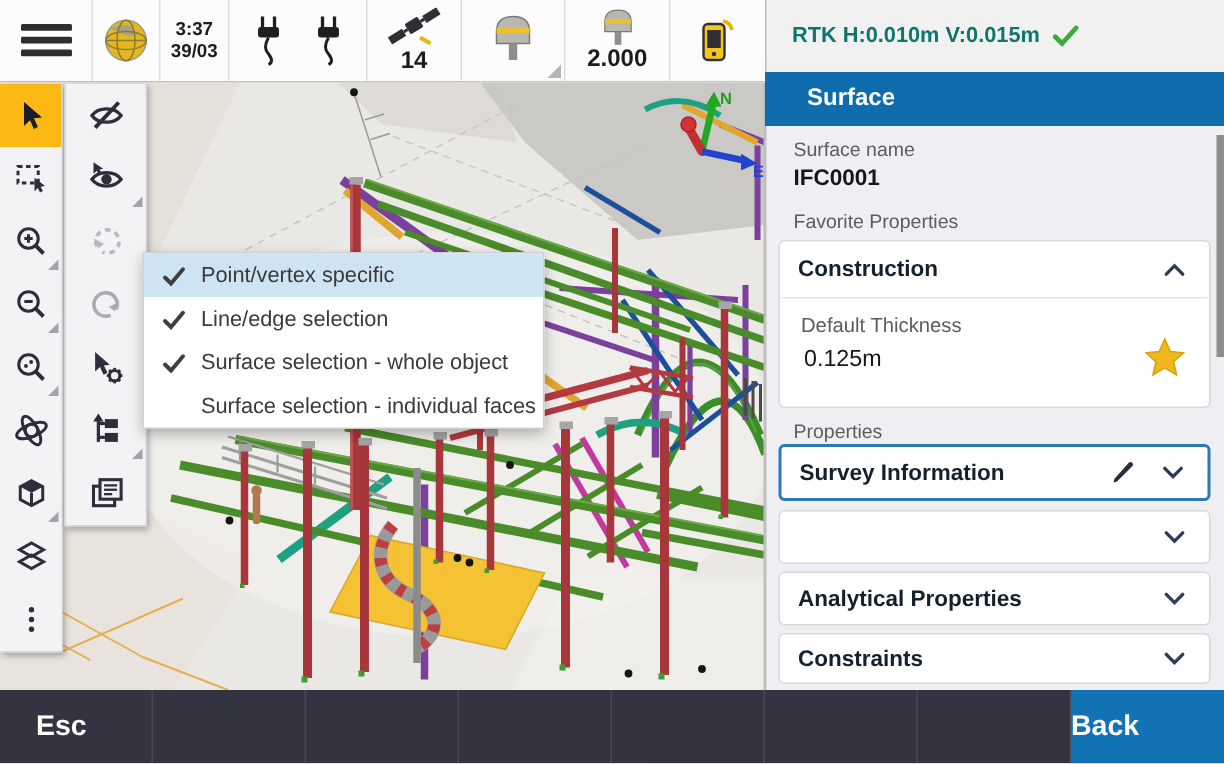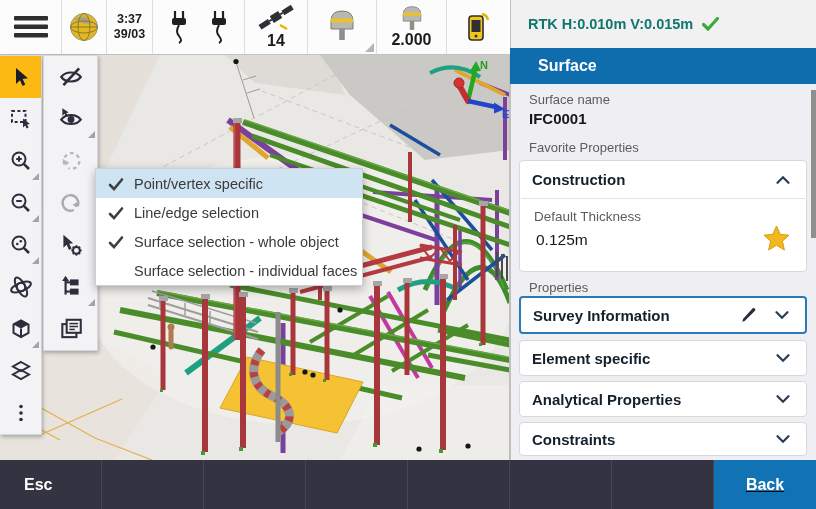--- a/index.html
+++ b/index.html
@@ -62,23 +62,23 @@
   
   #ctx-menu{position:absolute;left:95px;top:168px;width:268px;background:#fff;
       border:1px solid #cfcfcf;box-shadow:0 3px 9px rgba(0,0,0,.3);}
   .ctx-row{display:flex;align-items:center;height:29px;padding-left:12px;font-size:14.5px;color:#3a3a3a;}
   .ctx-row.hl{background:#cfe4f3;}
   .ctx-check{width:26px;flex:0 0 26px;display:flex;align-items:center;}
 
   
   #bottom-bar{position:absolute;left:0;top:460px;width:816px;height:49px;background:#343341;display:flex;}
   .bb-cell{flex:0 0 102px;height:100%;border-right:1px solid #474655;display:flex;align-items:center;}
-  .bb-cell .bb-txt{color:#fff;font-size:16px;font-weight:600;}
+  .bb-cell .bb-txt{color:#fff;font-size:19px;font-weight:600;}
   #bb-esc{padding-left:24px;}
-  #bb-back{background:#1273b4;justify-content:center;border-right:none;text-decoration:underline;}
+  #bb-back{background:#1273b4;border-right:none;}
 </style>
 </head>
 <body>
 
 <div id="app">
 
   <div id="map">
     <svg width="510" height="405" viewBox="0 0 510 405">
 
       <polygon points="0,0 160,0 105,115 0,185" fill="#e3dcd2" opacity=".65"></polygon>
@@ -404,21 +404,20 @@
           <path d="M4,20 L6.8,19.2 L19.2,6.8 A2,2 0 0 0 16.4,4 L4.8,16.9 Z" fill="#2c2c3c"></path>
         </svg>
         <svg width="22" height="22" viewBox="0 0 24 24">
           <polyline points="6,9 12,15 18,9" fill="none" stroke="#2c3e55" stroke-width="2.5" stroke-linecap="round"></polyline>
         </svg>
       </div>
     </div>
 
     <div class="card" style="top:256px;height:36px;">
       <div class="card-head" style="height:34px;">
-        <span class="card-title">Element specific</span>
         <svg class="chev" width="22" height="22" viewBox="0 0 24 24">
           <polyline points="6,9 12,15 18,9" fill="none" stroke="#2c3e55" stroke-width="2.5" stroke-linecap="round"></polyline>
         </svg>
       </div>
     </div>
 
     <div class="card" style="top:297px;height:36px;">
       <div class="card-head" style="height:34px;">
         <span class="card-title">Analytical Properties</span>
         <svg class="chev" width="22" height="22" viewBox="0 0 24 24">

